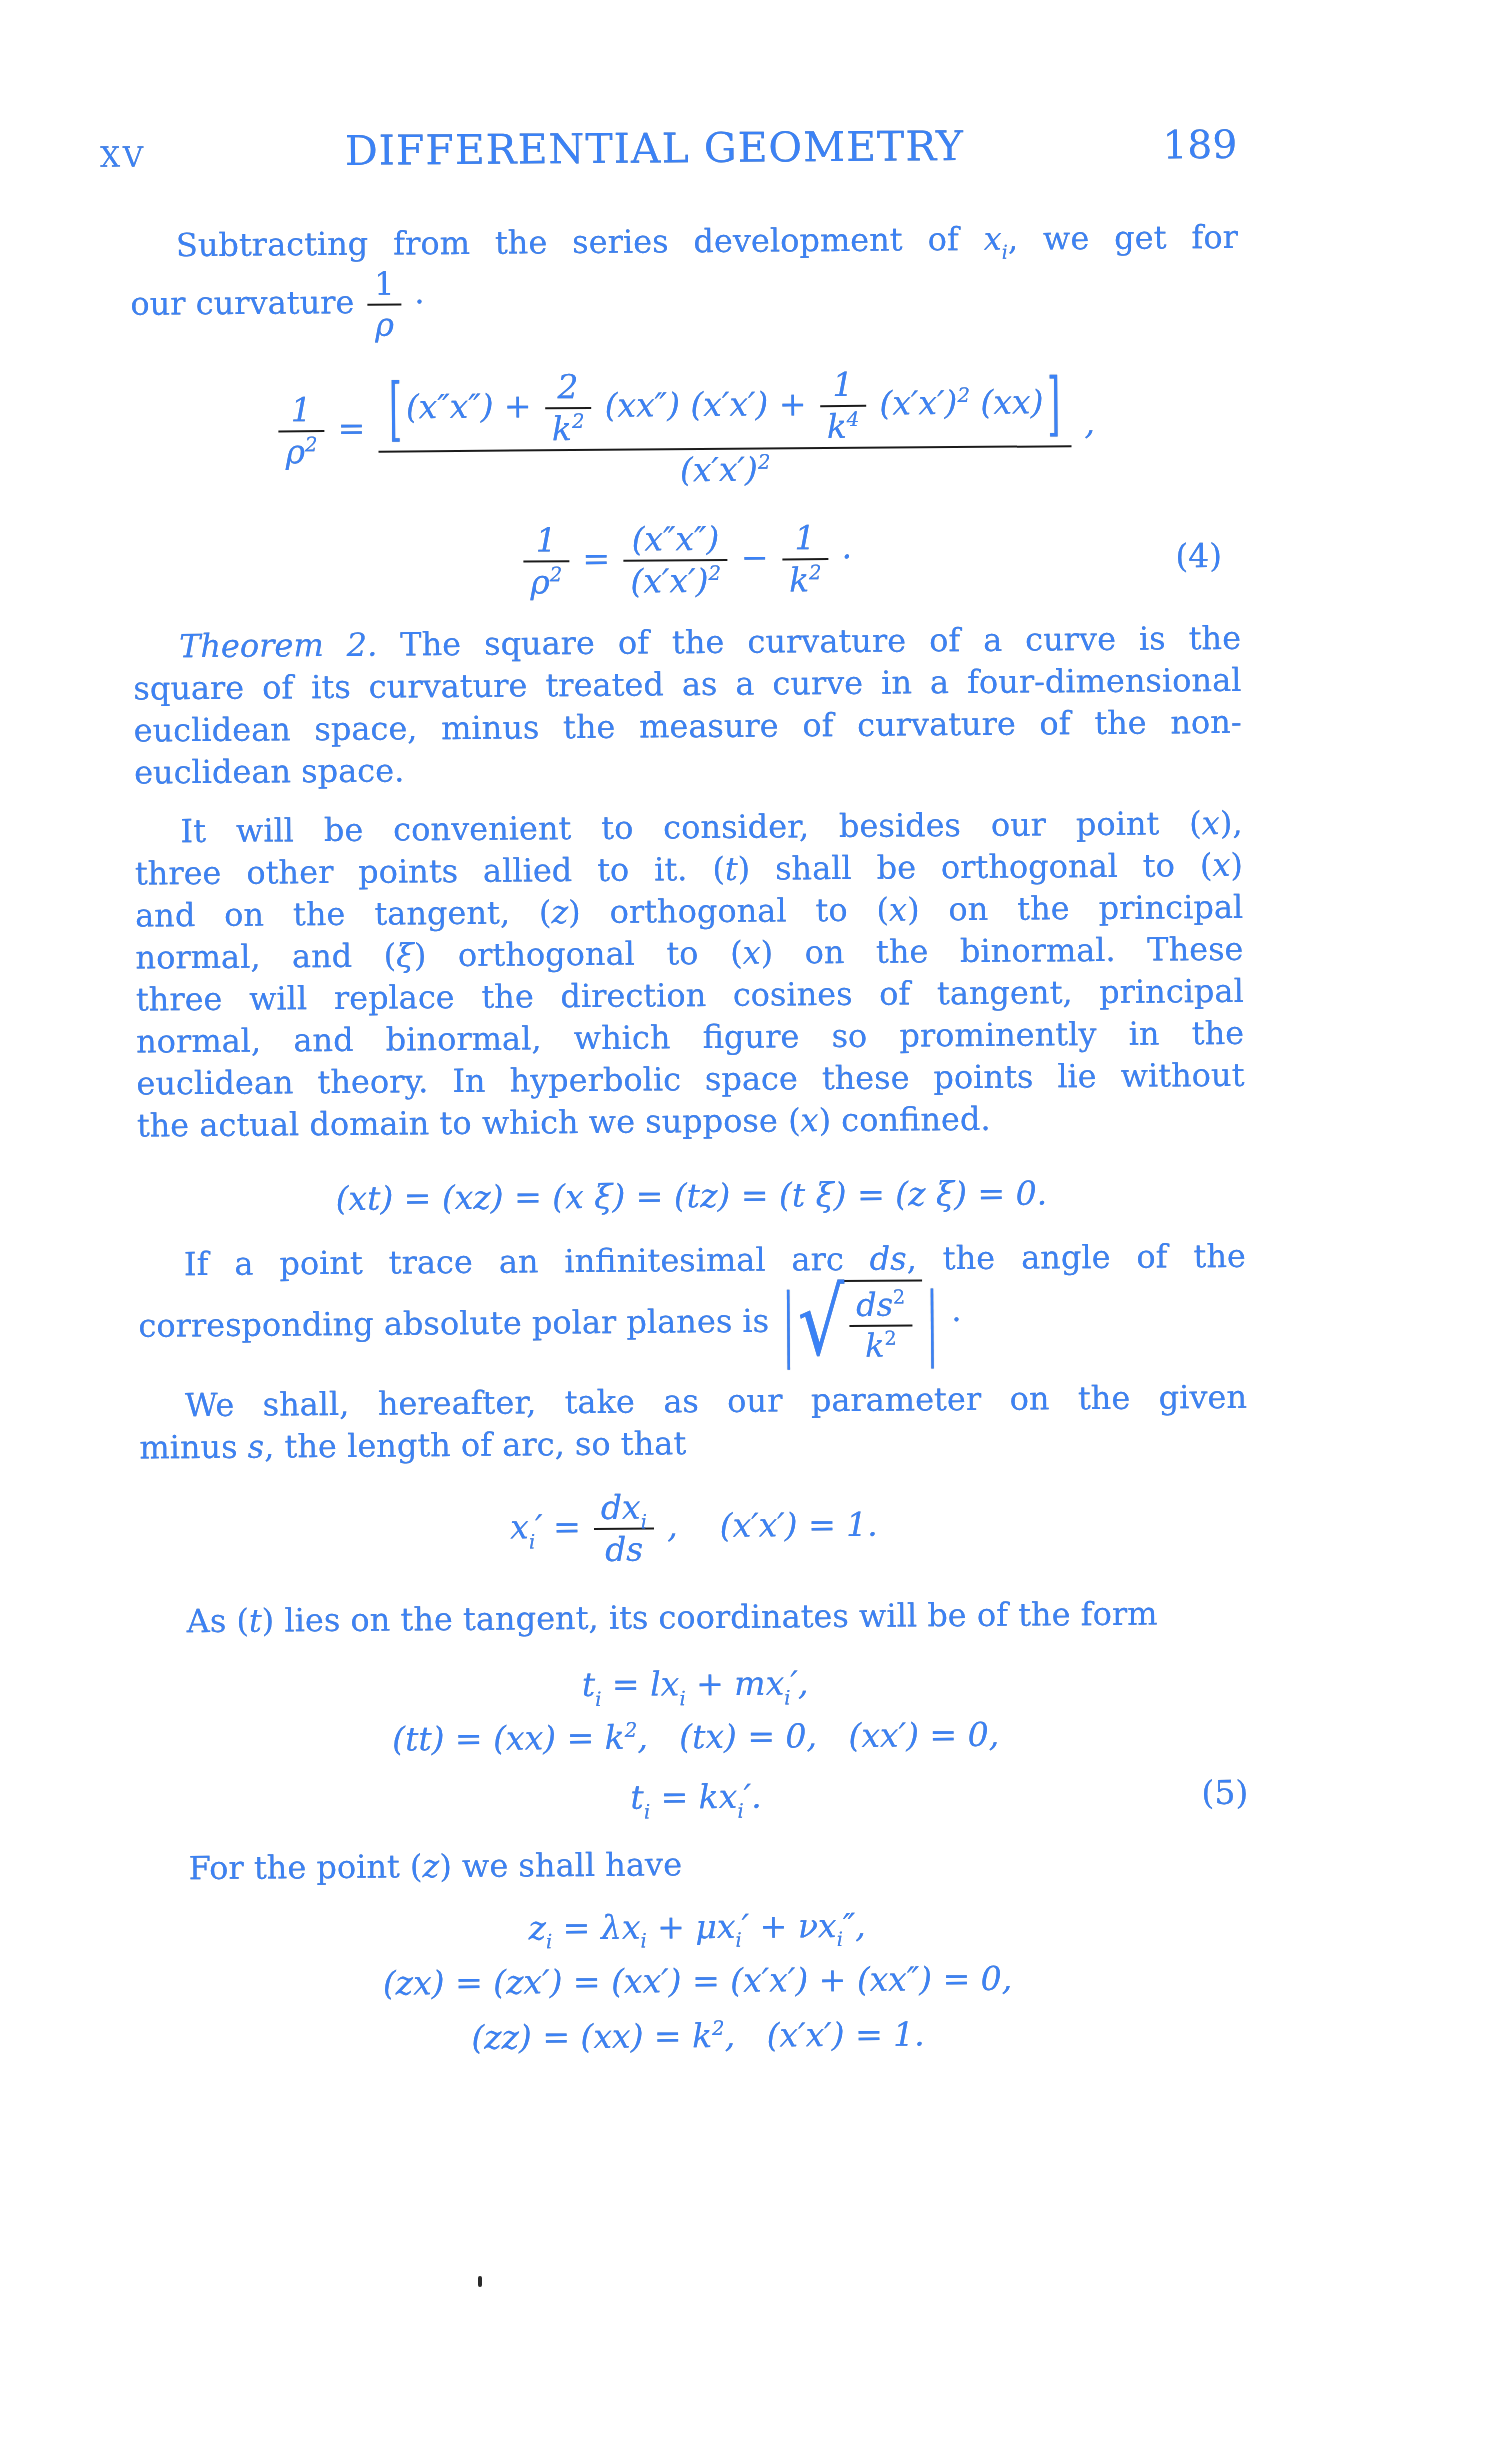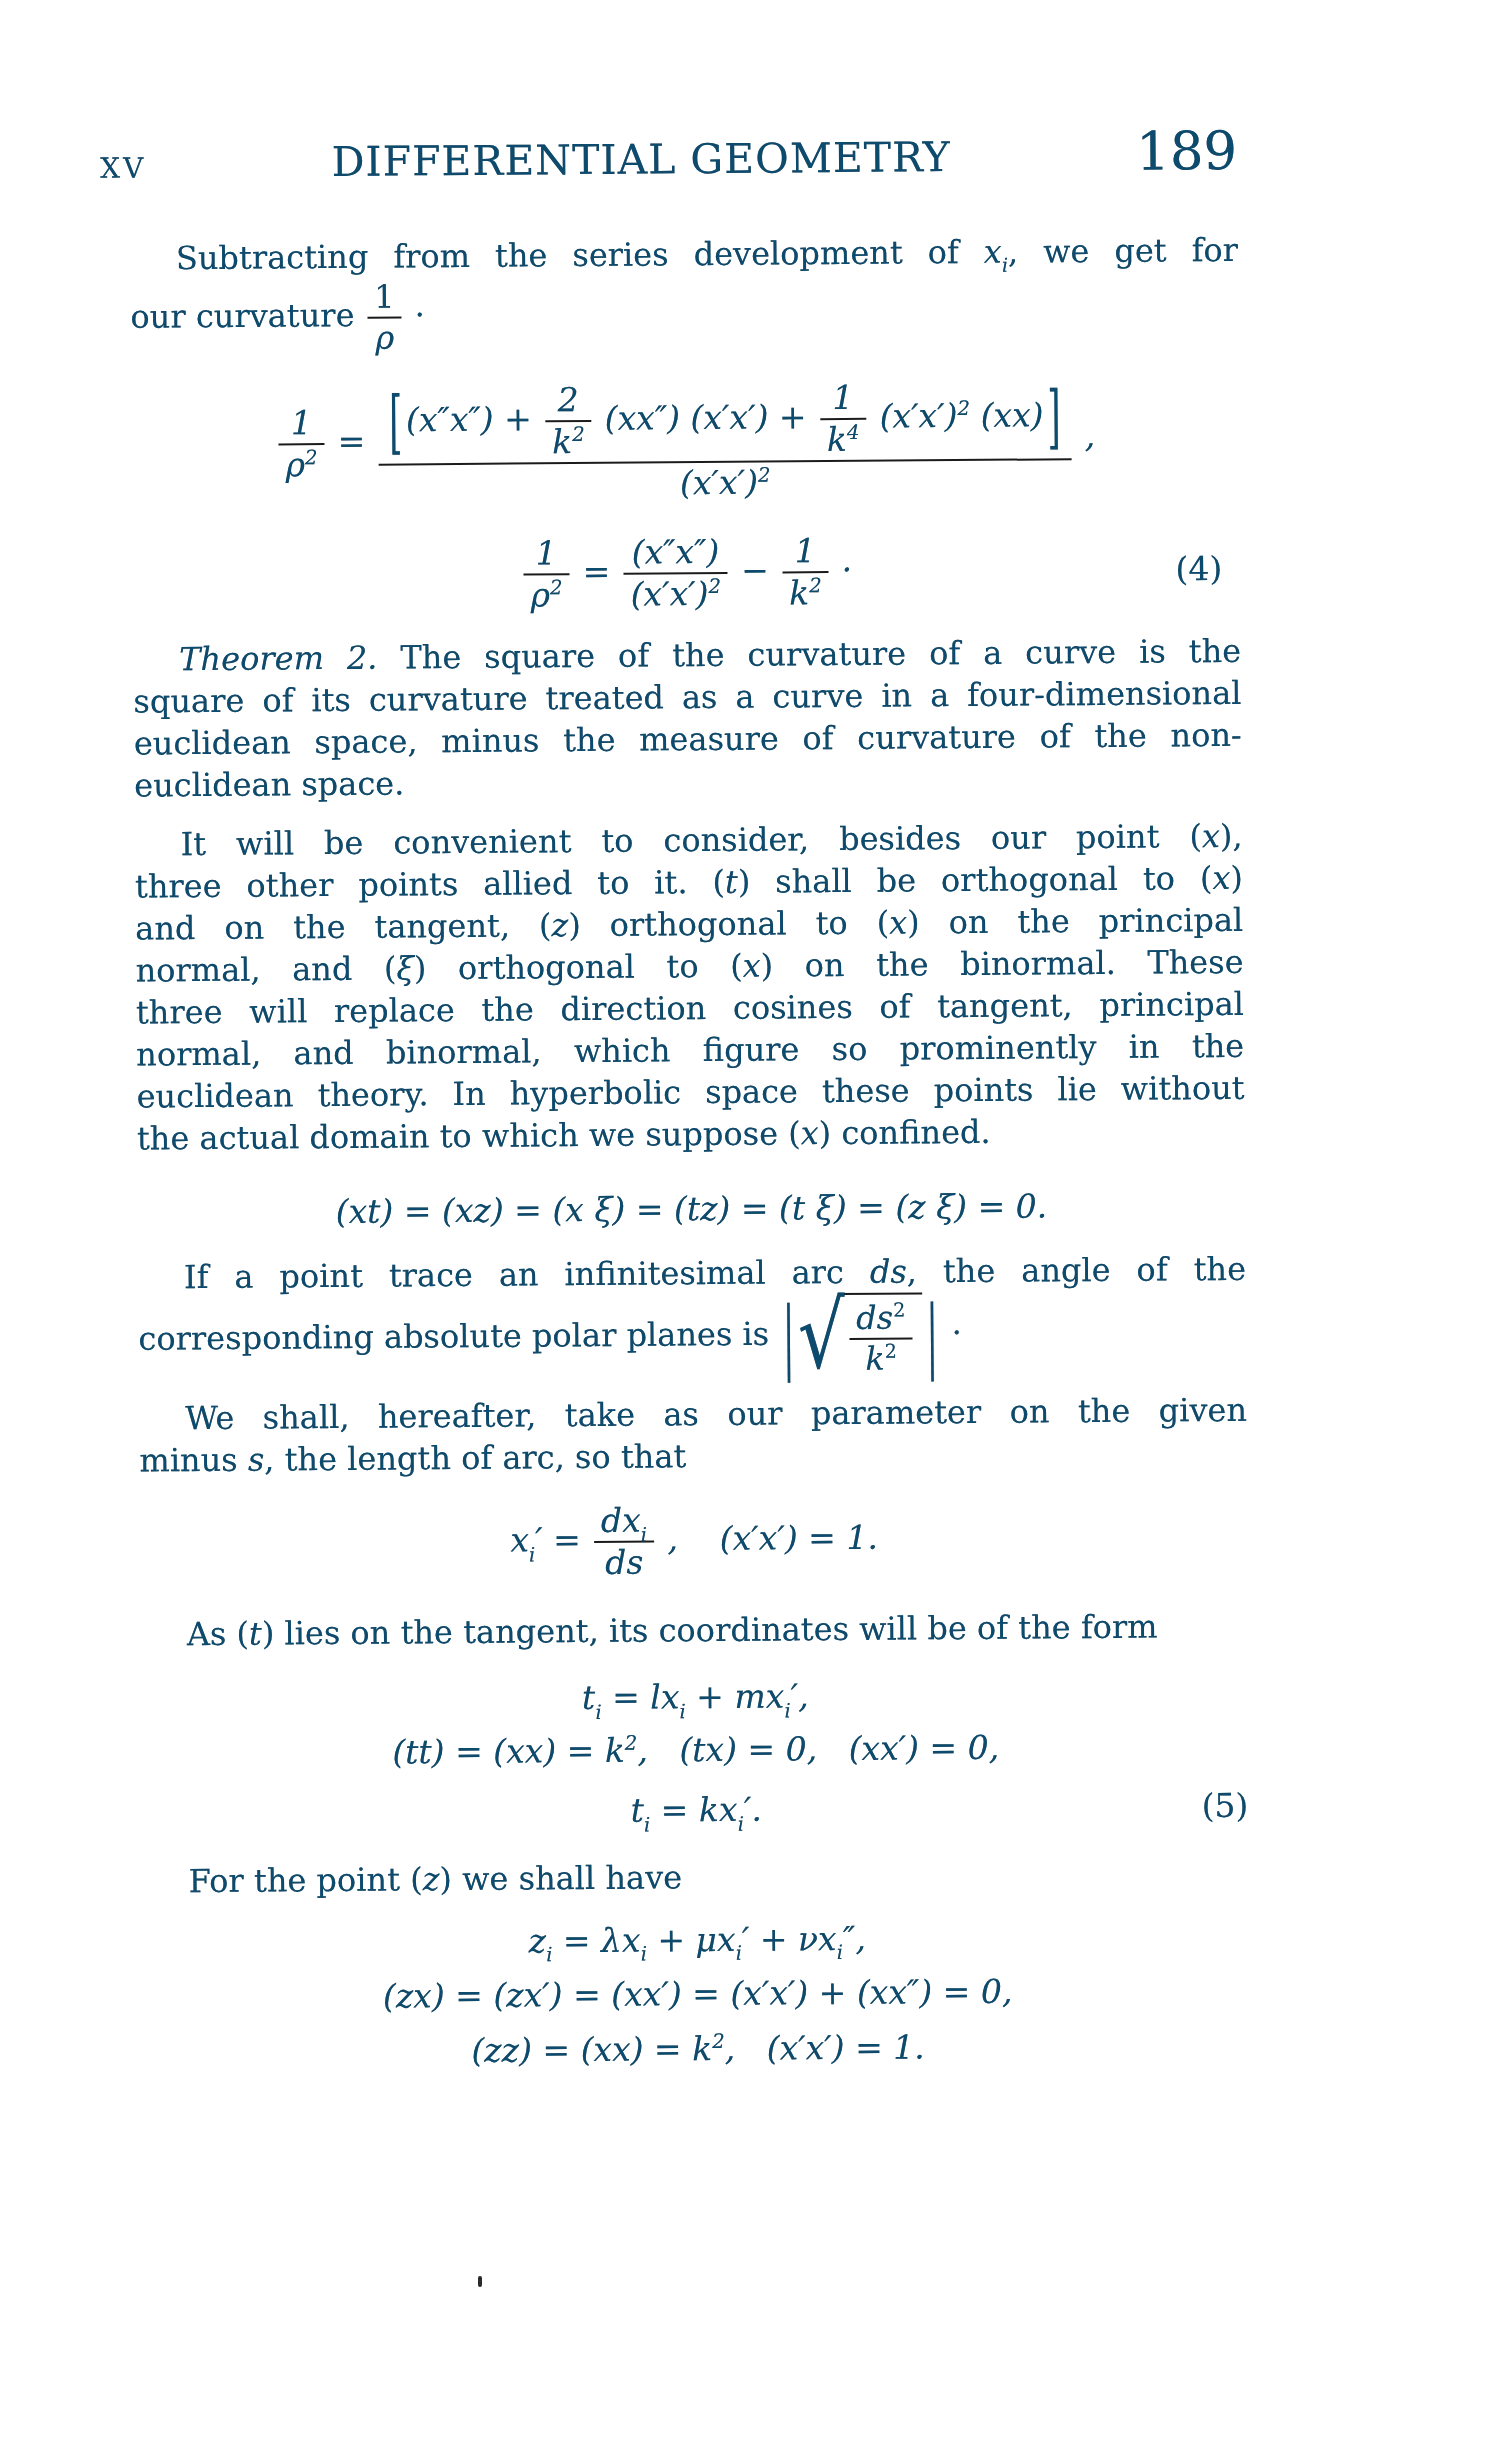--- a/index.html
+++ b/index.html
@@ -1,27 +1,27 @@
 <!DOCTYPE html>
 <html><head>
 <meta charset="utf-8">
 <title>Scanned page</title>
 <style>
   html,body{margin:0;padding:0;background:#ffffff;}
   .sheet{
     position:relative;width:1505px;height:2456px;background:#ffffff;overflow:hidden;
-    color:#0c4a6e;font-family:"DejaVu Serif","Liberation Serif",serif;
+    color:#3b82f6;font-family:"DejaVu Serif","Liberation Serif",serif;
     text-shadow:0 0 0.5px rgba(0,0,0,0.45);
   }
   .tilt{transform:rotate(-0.45deg);transform-origin:714px 386px;}
   
   .hdr{display:flex;align-items:baseline;margin:124px 265px 0 103px;}
   .chap{font-size:28px;letter-spacing:2.9px;}
   .title{flex:1;text-align:center;font-size:41px;letter-spacing:1px;white-space:nowrap;}
-  .pageno{font-size:53px;}
+  .pageno{font-size:39px;}
   
   .content{margin-left:132px;width:1108px;font-size:32px;line-height:42px;}
   .para{margin:0;}
   .jline{text-align:justify;text-align-last:justify;}
   .jline.jlast{text-align-last:auto;}
   .para .jline:first-child{text-indent:46px;}
   
   .math-display{text-align:center;font-style:italic;line-height:1.25;font-size:33px;}
   .math-display .t{white-space:pre-wrap;}
   .frac{display:inline-block;vertical-align:middle;text-align:center;margin:0 2.9px;}

